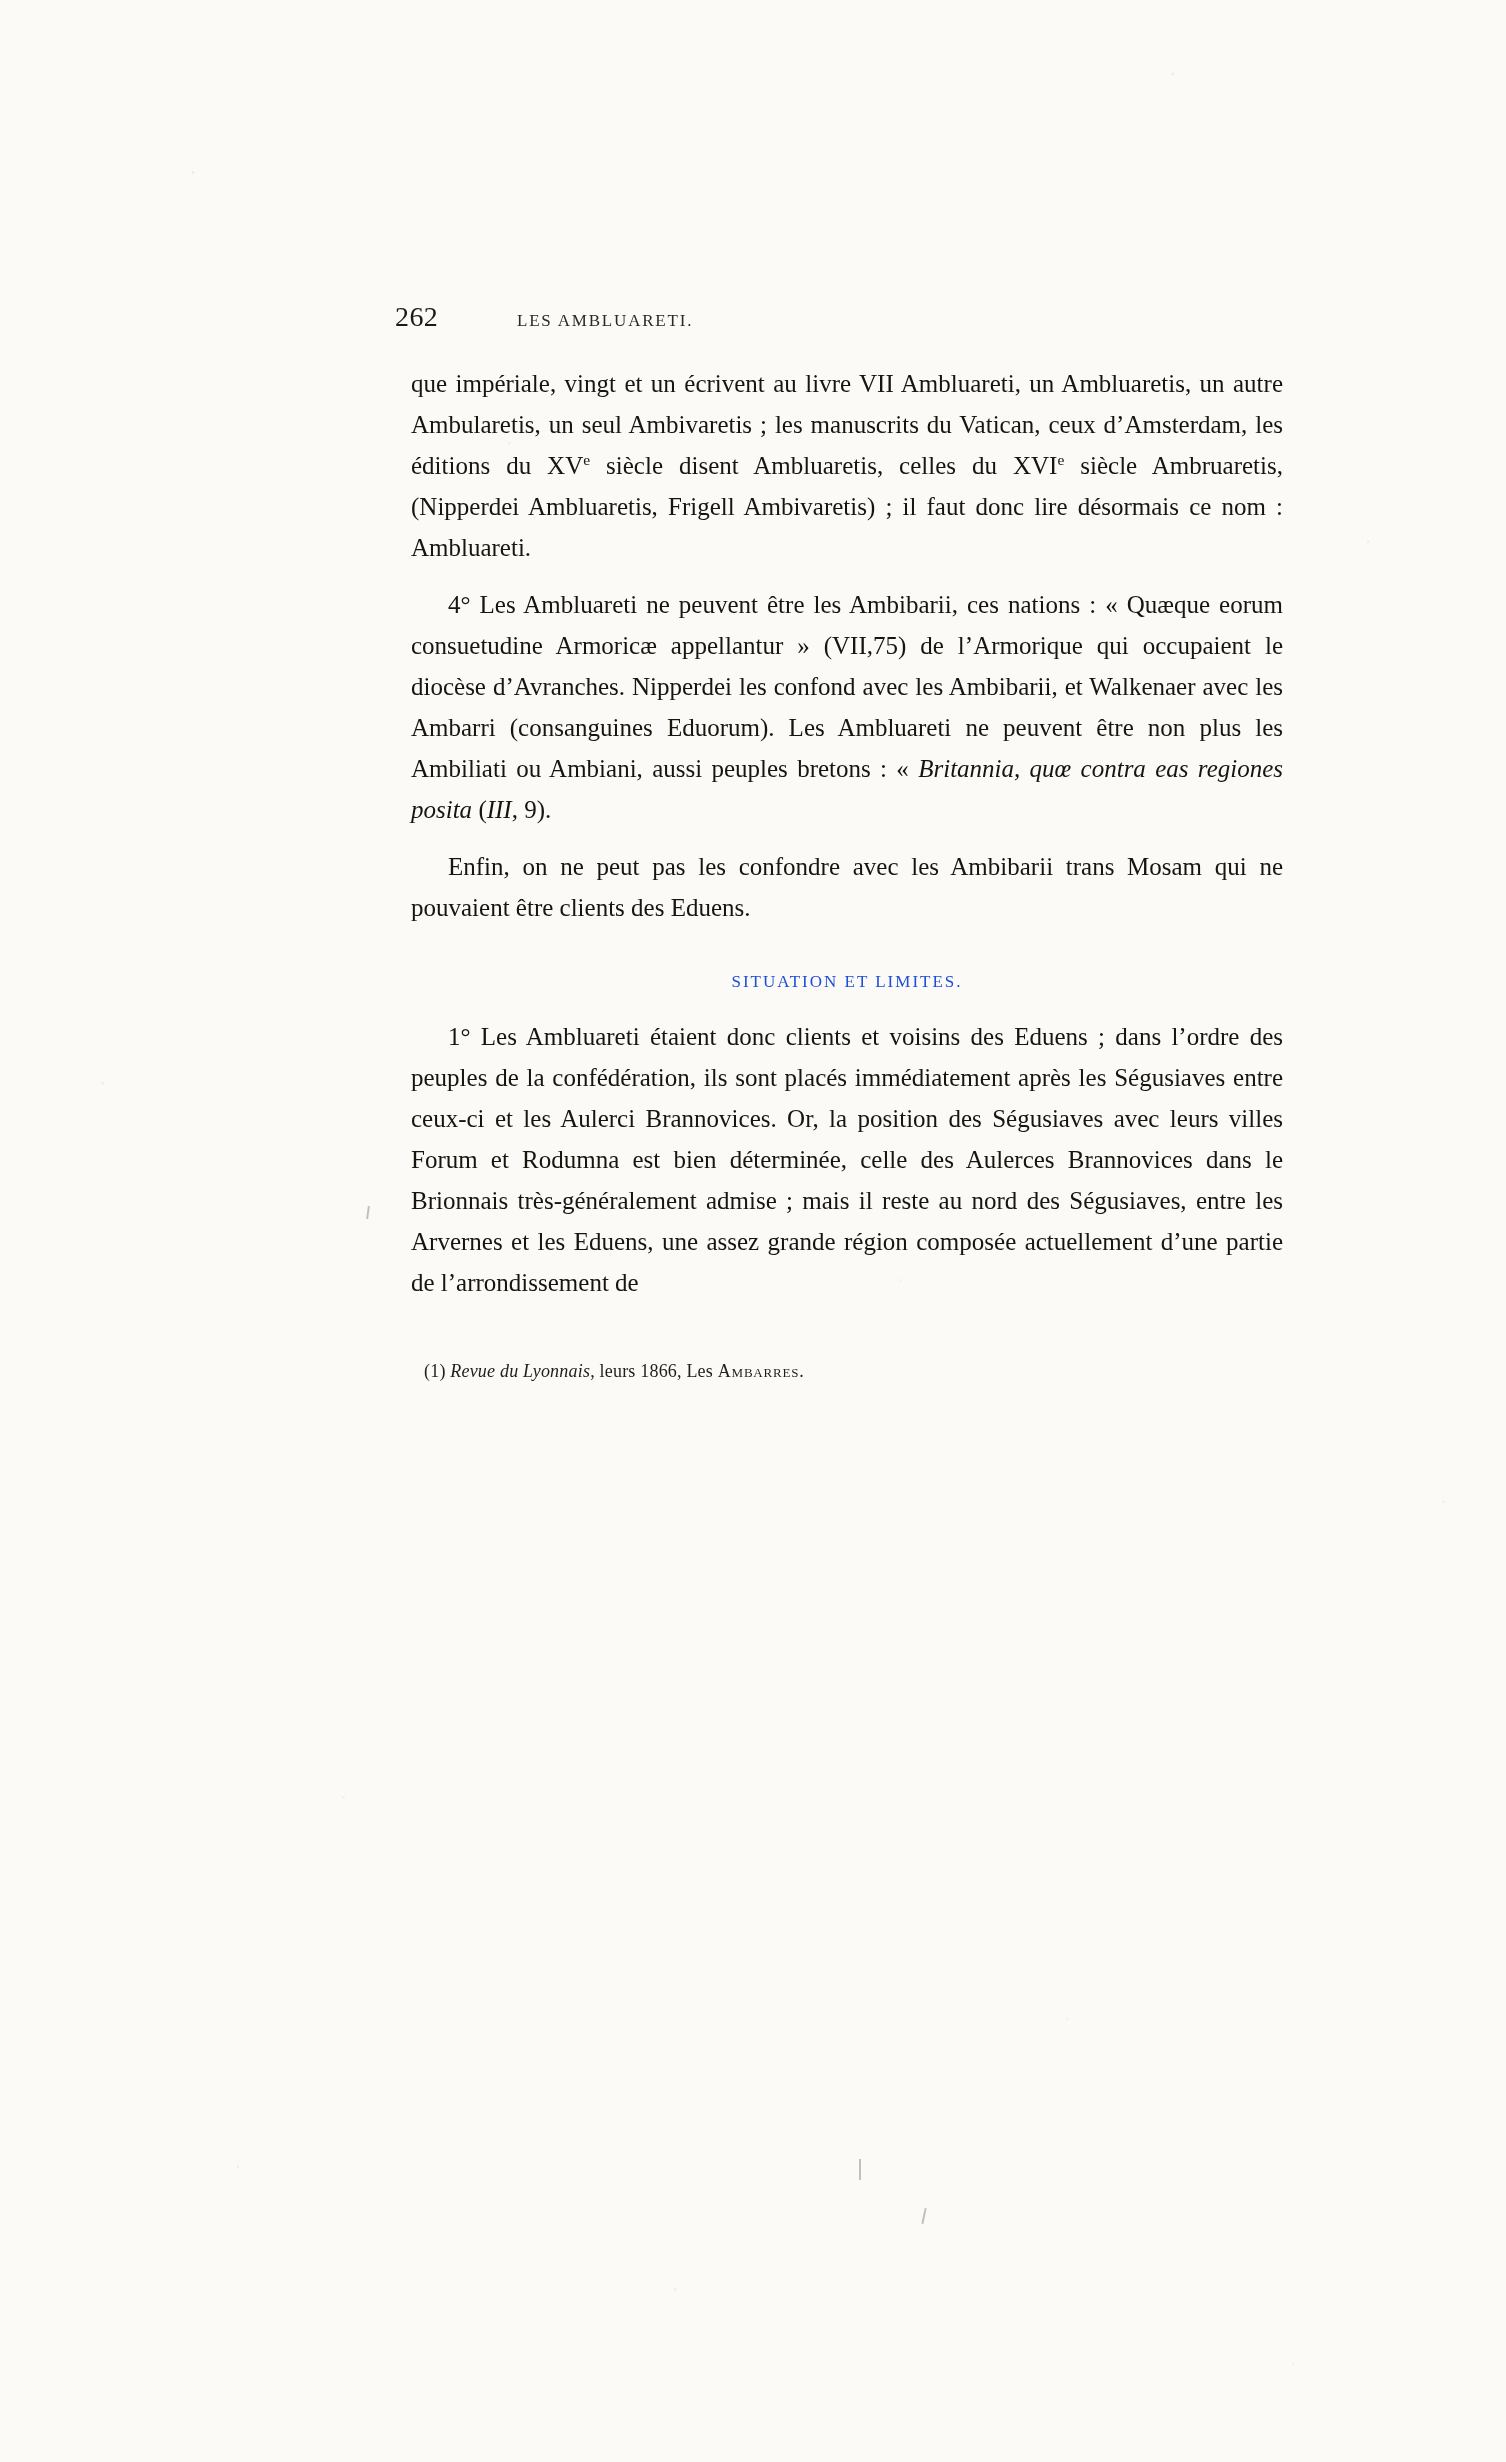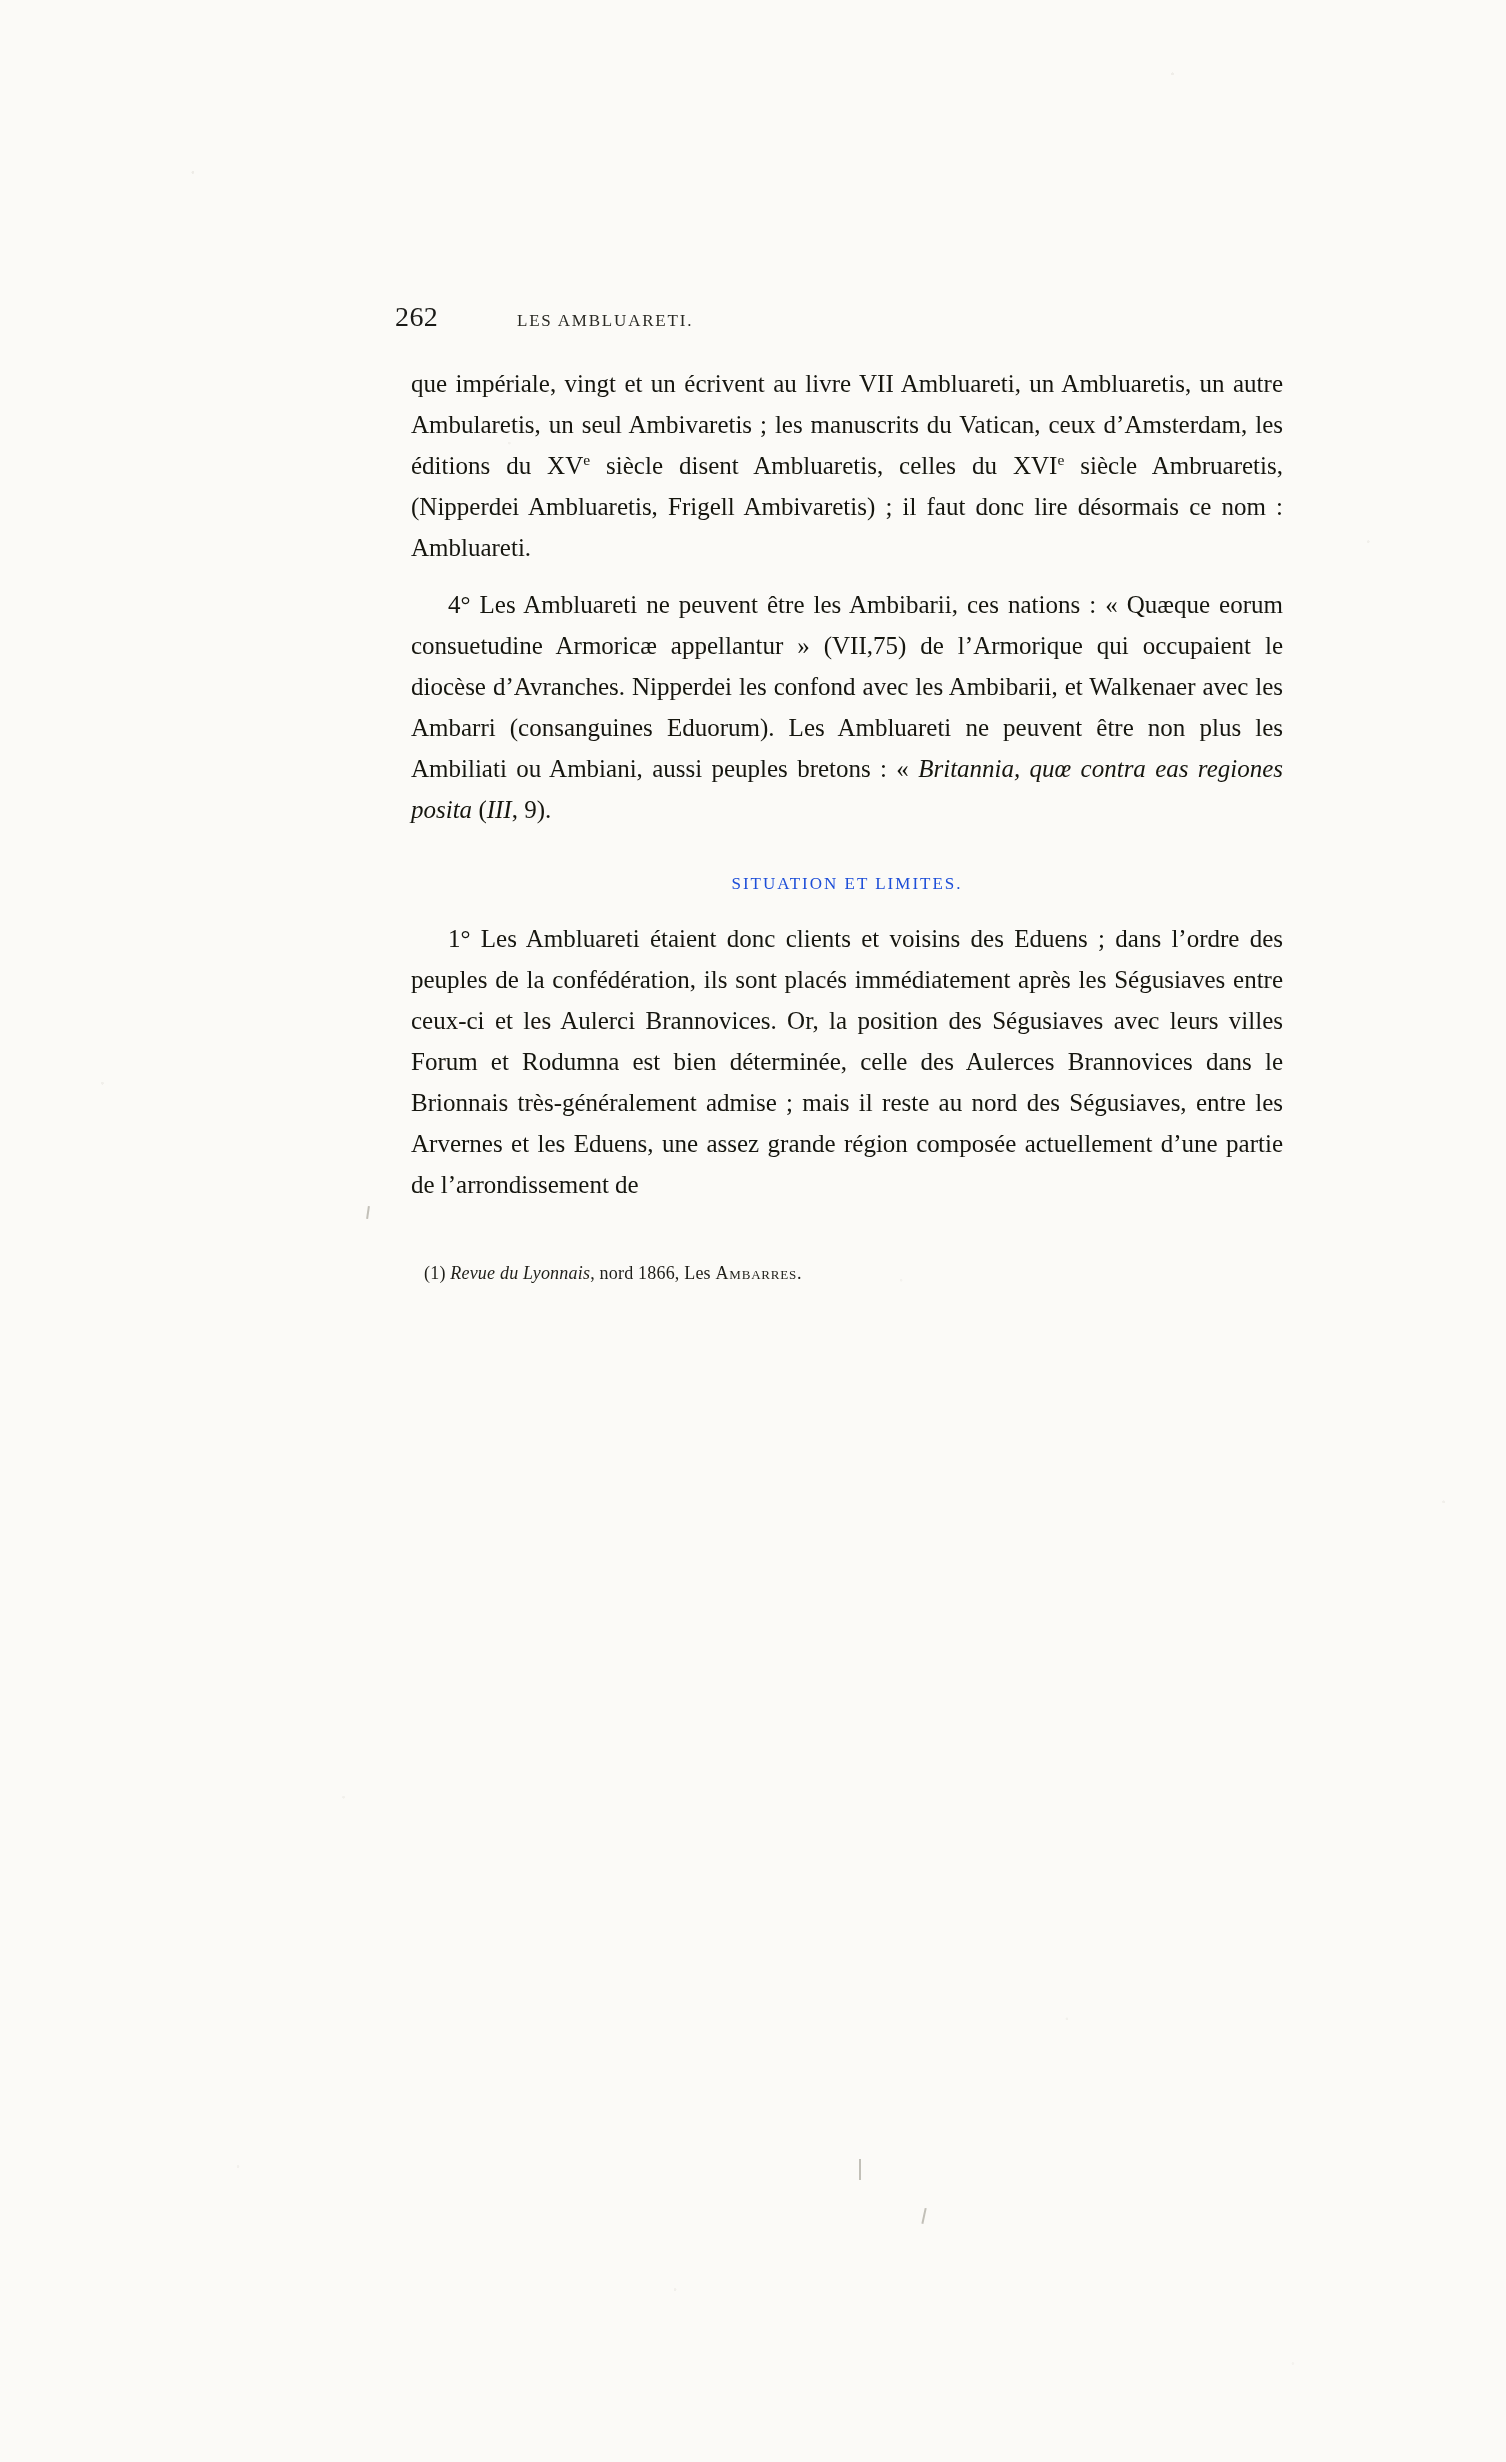--- a/index.html
+++ b/index.html
@@ -123,25 +123,26 @@
 
     <div class="running-head">
       <span class="folio">262</span>
       <span class="head-title">LES AMBLUARETI.</span>
     </div>
 
     <p><span>que impériale, vingt et un écrivent au livre VII Ambluareti, un Ambluaretis, un autre Ambularetis, un seul Ambivaretis ; les manuscrits du Vatican, ceux d’Amsterdam, les éditions du XV</span><sup>e</sup><span> siècle disent Ambluaretis, celles du XVI</span><sup>e</sup><span> siècle Ambruaretis, (Nipperdei Ambluaretis, Frigell Ambivaretis) ; il faut donc lire désormais ce nom : Ambluareti.</span></p>
 
     <p class="indent"><span>4° Les Ambluareti ne peuvent être les Ambibarii, ces nations : « Quæque eorum consuetudine Armoricæ appellantur » (VII,75) de l’Armorique qui occupaient le diocèse d’Avranches. Nipperdei les confond avec les Ambibarii, et Walkenaer avec les Ambarri (consanguines Eduorum). Les Ambluareti ne peuvent être non plus les Ambiliati ou Ambiani, aussi peuples bretons : « </span><i>Britannia, quœ contra eas regiones posita</i><span> (</span><i>III</i><span>, 9).</span></p>
 
+    <p class="indent">Enfin, on ne peut pas les confondre avec les Ambibarii trans Mosam qui ne pouvaient être clients des Eduens.</p>
 
 
     <div class="section-head">SITUATION ET LIMITES.</div>
 
     <p class="indent">1° Les Ambluareti étaient donc clients et voisins des Eduens ; dans l’ordre des peuples de la confédération, ils sont placés immédiatement après les Ségusiaves entre ceux-ci et les Aulerci Brannovices. Or, la position des Ségusiaves avec leurs villes Forum et Rodumna est bien déterminée, celle des Aulerces Brannovices dans le Brionnais très-généralement admise ; mais il reste au nord des Ségusiaves, entre les Arvernes et les Eduens, une assez grande région composée actuellement d’une partie de l’arrondissement de</p>
 
     <div class="footnote-wrap">
-      <div class="footnote"><span>(1) </span><i>Revue du Lyonnais</i><span>, nord 1866, Les </span><span class="sc">Ambarres</span><span>.</span></div>
+      <div class="footnote"><span>(1) </span><i>Revue du Lyonnais</i><span>, leurs 1866, Les </span><span class="sc">Ambarres</span><span>.</span></div>
     </div>
 
   </div>
 </div>
 
 
 </body></html>

